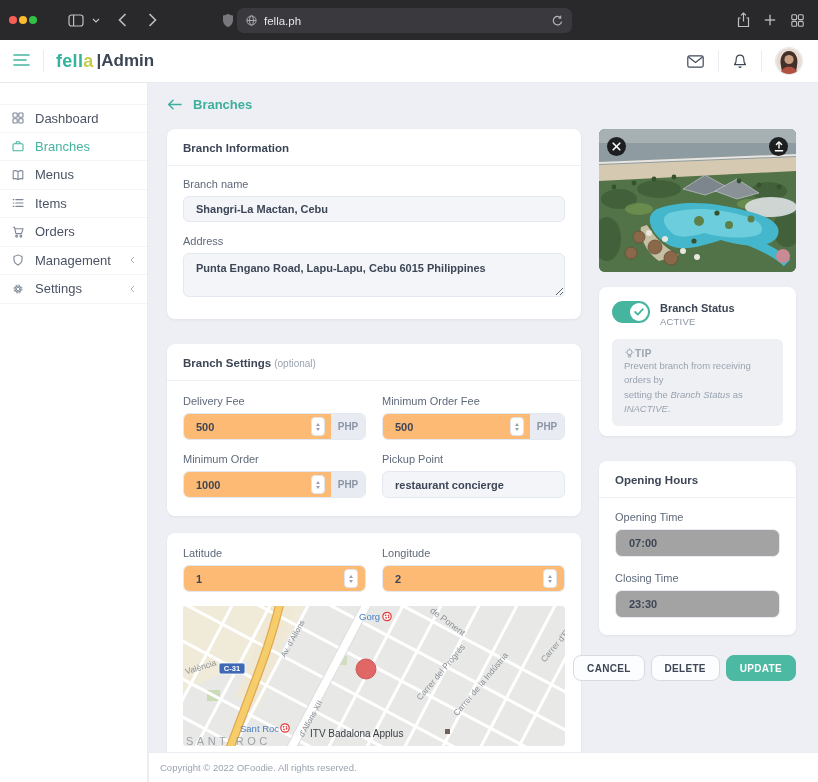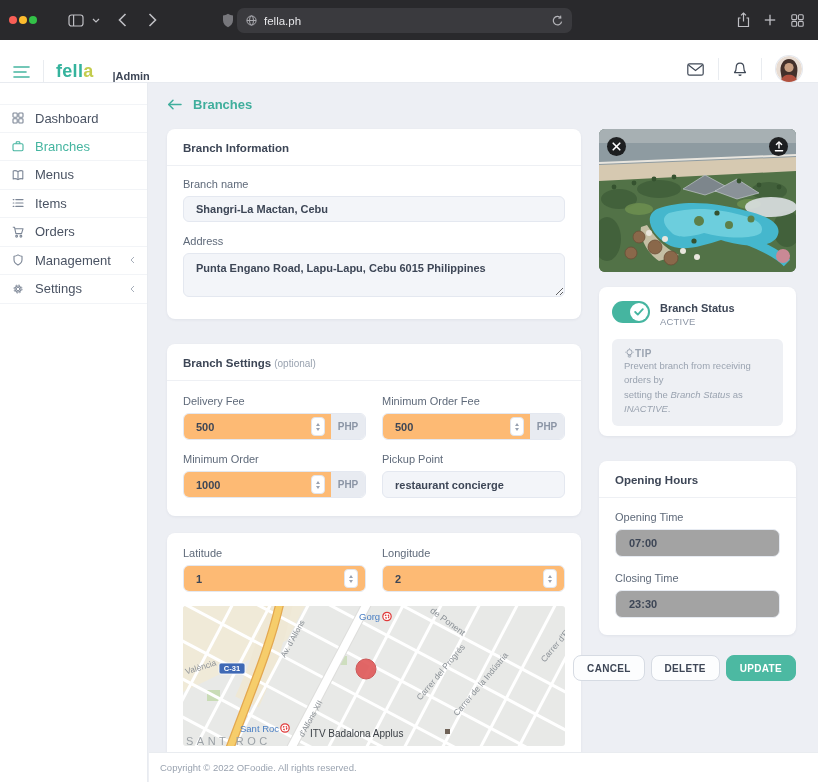--- a/index.html
+++ b/index.html
@@ -12,26 +12,26 @@
   .tl { position:absolute; left:9px; top:16px; display:flex; gap:2px; }
   .tl span { width:8px; height:8px; border-radius:50%; display:block; }
   .tl-red{background:#f85e56;} .tl-yellow{background:#fcbb2e;} .tl-green{background:#33c148;}
   .chrome .ic { position:absolute; top:0; height:40px; display:flex; align-items:center; color:#bfbfc4; }
   .ic svg { display:block; }
   .dim { color:#5c5c61; }
   .addr { position:absolute; left:237px; top:8px; width:335px; height:25px; background:#3a3a3e; border-radius:7px; display:flex; align-items:center; padding:0 9px; color:#c9c9cd; }
   .addr-url { color:#e6e6e9; font-size:11.5px; margin-left:7px; flex:1; font-weight:500; }
 
   
-  .appbar { position:absolute; top:40px; left:0; right:0; height:43px; background:#fff; border-bottom:1px solid #e8ebf0; display:flex; align-items:flex-end; }
+  .appbar { position:absolute; top:40px; left:0; right:0; height:43px; background:#fff; border-bottom:1px solid #e8ebf0; display:flex; align-items:center; }
   .hamburger { margin:0 13px 0 13px; color:#45b5a0; cursor:pointer; }
   .vdiv { width:1px; height:22px; background:#e9ecf0; }
   .logo { margin-left:12px; font-size:18px; font-weight:700; letter-spacing:.3px; color:#35b39d; }
   .logo .lime { color:#c3cc4d; }
-  .admin-label { margin-left:19px; font-size:11px; font-weight:600; color:#3d4656; }
+  .admin-label { margin-left:3px; font-size:17px; font-weight:600; color:#3d4656; }
   .appbar-right { margin-left:auto; display:flex; align-items:center; gap:0; padding-right:16px; }
   .appbar-right .hic { padding:0 14px; color:#3f4856; display:flex; align-items:center; cursor:pointer; }
   .avatar { width:26px; height:26px; border-radius:50%; overflow:hidden; margin-left:14px; cursor:pointer; box-shadow:0 0 0 1px #e5e8ee; }
 
   
   .sidenav { position:absolute; top:83px; left:0; width:148px; bottom:0; background:#fff; border-right:1px solid #e8ebf0; padding-top:21px; }
   .nav-item { height:28.5px; display:flex; align-items:center; padding:0 12px; border-bottom:1px solid #f2f4f7; font-size:13px; color:#4a5363; cursor:pointer; }
   .nav-item:first-child { border-top:1px solid #f2f4f7; }
   .nav-ic { width:13px; margin-right:10px; color:#7c8696; display:flex; }
   .nav-item.active, .nav-item.active .nav-ic { color:#45b5a0; }

